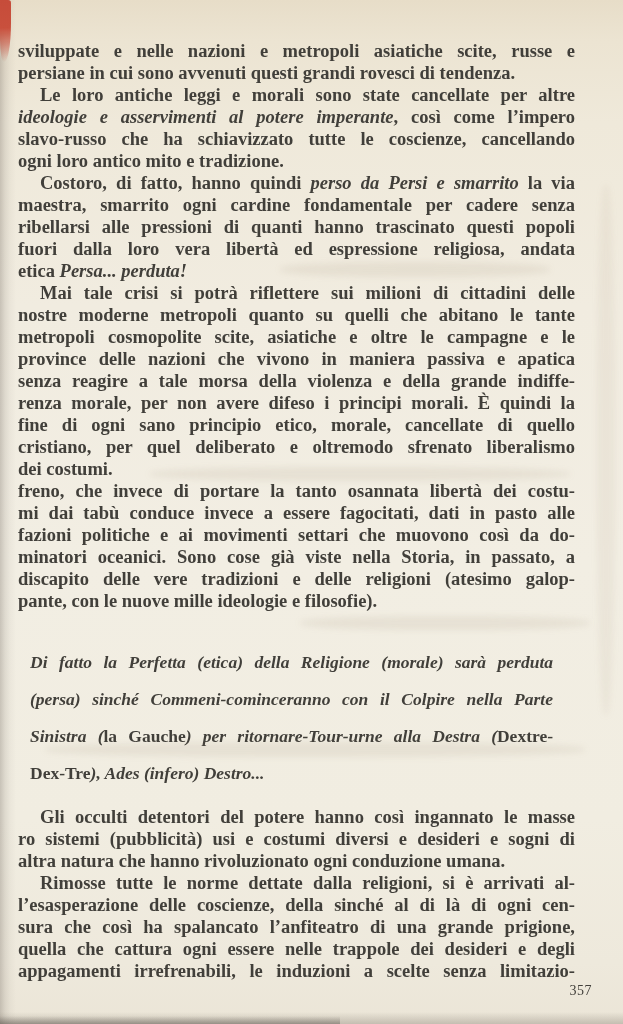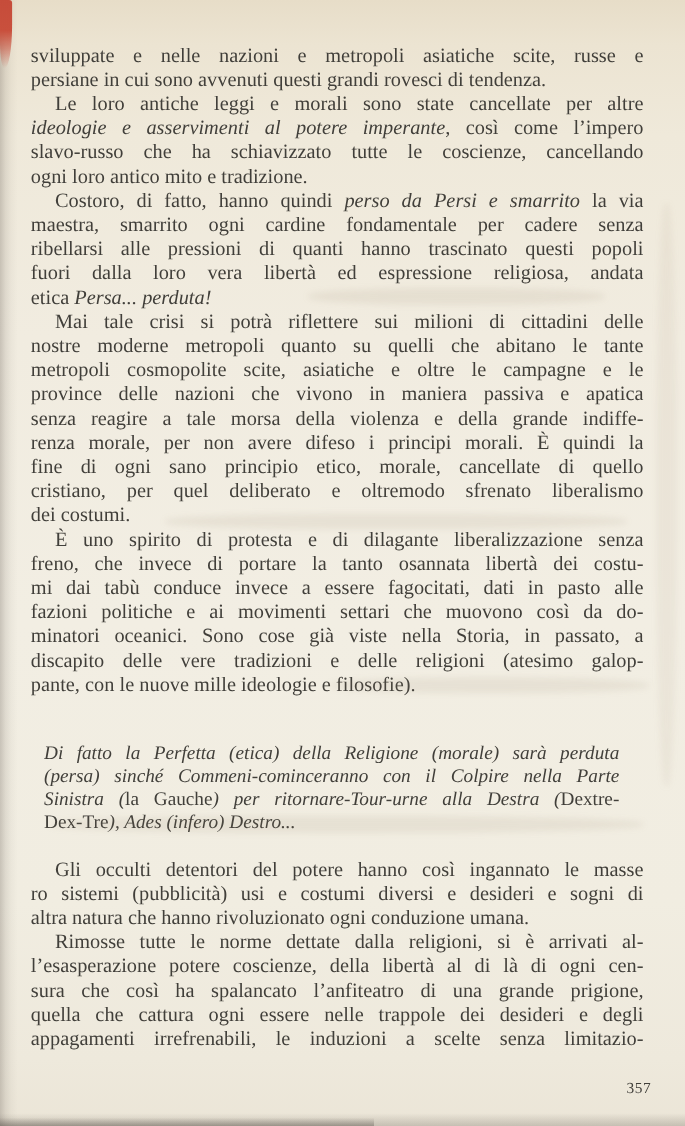--- a/index.html
+++ b/index.html
@@ -43,38 +43,38 @@
   }
   
   .smudge {
     position: absolute; background: rgba(150,128,100,0.11);
     border-radius: 45%; filter: blur(3px); pointer-events: none;
   }
   .smudge.v { background: rgba(150,128,100,0.08); }
 
   
   .text-column {
-    position: absolute; left: 28px; top: 40px; width: 557px;
-    font-size: 18.5px; line-height: 22px;
+    position: absolute; left: 18px; top: 40px; width: 557px;
+    font-size: 18.5px; line-height: 22px; font-weight: bold;
   }
   .para { margin: 0; }
   .line {
     text-align: justify; text-align-last: justify;
     height: 22px; overflow: hidden;
   }
   .line.last { text-align-last: left; }
   .line.indent { text-indent: 22px; }
   .it { font-style: italic; }
   .rm { font-style: normal; }
   .quote {
     font-style: italic; font-size: 17.5px;
     margin-top: 40px; margin-bottom: 22px;
     padding-left: 12px; padding-right: 22px;
   }
-  .quote .line { line-height: 21px; height: 21px; }
+  .quote .line { line-height: 21px; height: 21px; margin-top: 16px; }
   .page-number {
     position: absolute; top: 983px; right: 31px;
     font-size: 14px; letter-spacing: 0.5px;
   }
 </style>
 </head>
 <body>
 
 <div class="scan-page">
 
@@ -101,42 +101,41 @@
         <div class="line"><span>nostre moderne metropoli quanto su quelli che abitano le tante</span></div>
         <div class="line"><span>metropoli cosmopolite scite, asiatiche e oltre le campagne e le</span></div>
         <div class="line"><span>province delle nazioni che vivono in maniera passiva e apatica</span></div>
         <div class="line"><span>senza reagire a tale morsa della violenza e della grande indiffe-</span></div>
         <div class="line"><span>renza morale, per non avere difeso i principi morali. È quindi la</span></div>
         <div class="line"><span>fine di ogni sano principio etico, morale, cancellate di quello</span></div>
         <div class="line"><span>cristiano, per quel deliberato e oltremodo sfrenato liberalismo</span></div>
         <div class="line last"><span>dei costumi.</span></div>
       </div>
       <div class="para">
-        <div class="line indent"><span>È uno spirito di protesta e di dilagante liberalizzazione senza</span></div>
         <div class="line"><span>freno, che invece di portare la tanto osannata libertà dei costu-</span></div>
         <div class="line"><span>mi dai tabù conduce invece a essere fagocitati, dati in pasto alle</span></div>
         <div class="line"><span>fazioni politiche e ai movimenti settari che muovono così da do-</span></div>
         <div class="line"><span>minatori oceanici. Sono cose già viste nella Storia, in passato, a</span></div>
         <div class="line"><span>discapito delle vere tradizioni e delle religioni (atesimo galop-</span></div>
         <div class="line last"><span>pante, con le nuove mille ideologie e filosofie).</span></div>
       </div>
       <div class="para quote">
         <div class="line"><span>Di fatto la Perfetta (etica) della Religione (morale) sarà perduta</span></div>
         <div class="line"><span>(persa) sinché Commeni-cominceranno con il Colpire nella Parte</span></div>
         <div class="line"><span>Sinistra (</span><span class="rm">la Gauche</span><span>) per ritornare-Tour-urne alla Destra (</span><span class="rm">Dextre-</span></div>
         <div class="line last"><span class="rm">Dex-Tre</span><span>), Ades (infero) Destro...</span></div>
       </div>
       <div class="para">
         <div class="line indent"><span>Gli occulti detentori del potere hanno così ingannato le masse</span></div>
         <div class="line"><span>ro sistemi (pubblicità) usi e costumi diversi e desideri e sogni di</span></div>
         <div class="line last"><span>altra natura che hanno rivoluzionato ogni conduzione umana.</span></div>
       </div>
       <div class="para">
         <div class="line indent"><span>Rimosse tutte le norme dettate dalla religioni, si è arrivati al-</span></div>
-        <div class="line"><span>l’esasperazione potere coscienze, della libertà al di là di ogni cen-</span></div>
+        <div class="line"><span>l’esasperazione delle coscienze, della sinché al di là di ogni cen-</span></div>
         <div class="line"><span>sura che così ha spalancato l’anfiteatro di una grande prigione,</span></div>
         <div class="line"><span>quella che cattura ogni essere nelle trappole dei desideri e degli</span></div>
         <div class="line"><span>appagamenti irrefrenabili, le induzioni a scelte senza limitazio-</span></div>
       </div>
     </div>
 
   <div class="page-number">357</div>
 
   <div class="edge-left"></div>
   <div class="red-edge-mark"></div>

